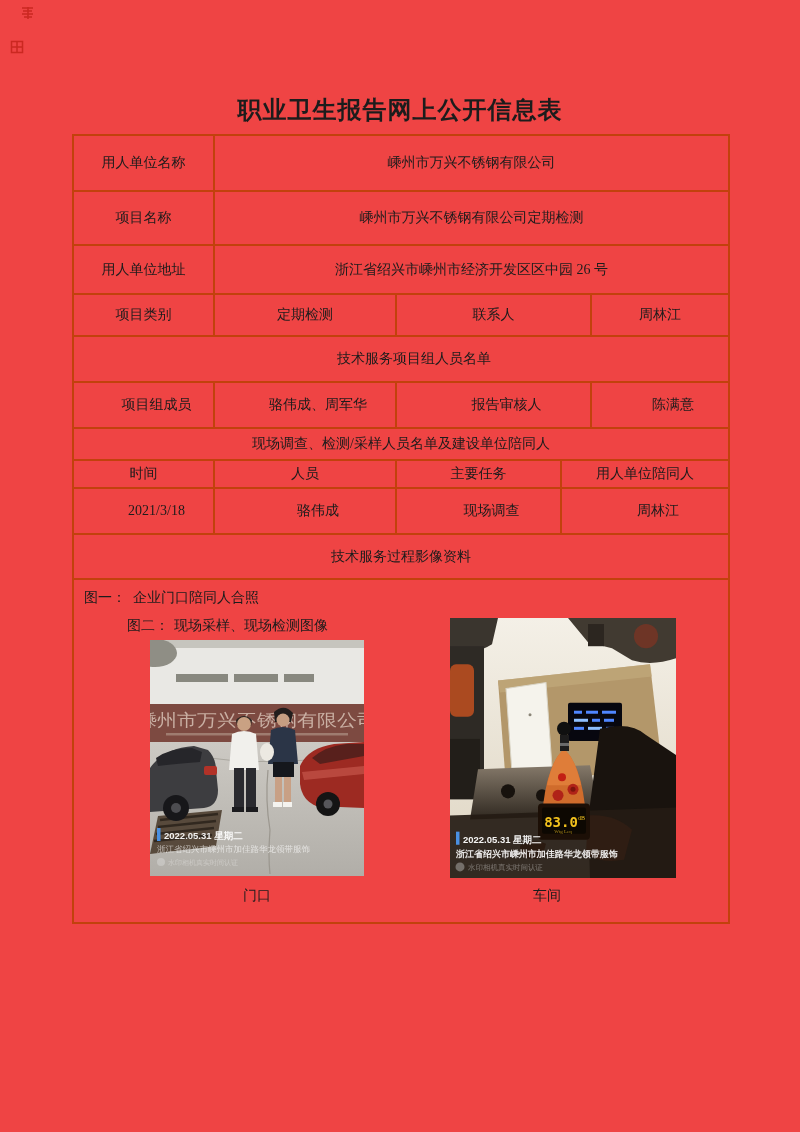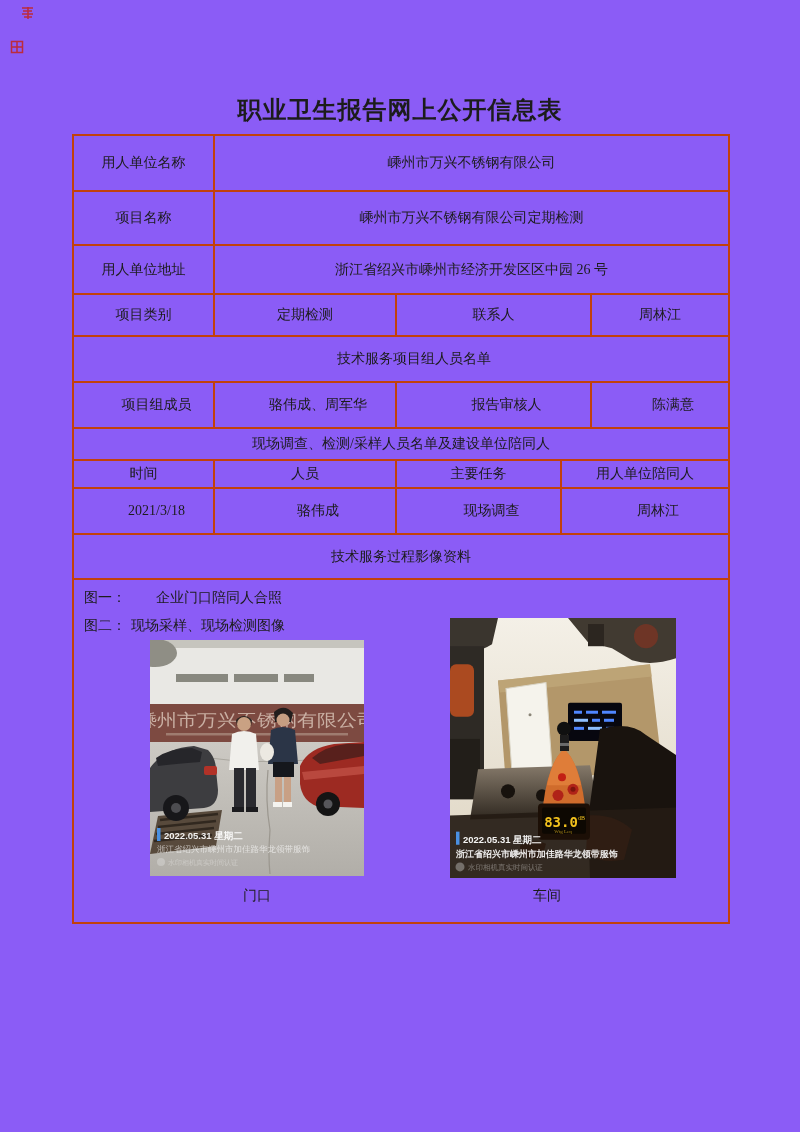--- a/index.html
+++ b/index.html
@@ -1,17 +1,17 @@
 <!DOCTYPE html>
 <html><head>
 <meta charset="utf-8">
 <style>
   html,body { margin:0; padding:0; background:#ffffff; }
   .page {
-    position:relative; width:800px; height:1132px; background:#8b5cf6;
+    position:relative; width:800px; height:1132px; background:#ef4444;
     font-family:"Liberation Serif", serif; color:#1c1c1c; overflow:hidden;
   }
   .doc-title {
     position:absolute; top:94px; left:0; width:800px; text-align:center;
     font-size:24px; font-weight:bold; letter-spacing:1px; margin:0;
   }
   table.info {
     position:absolute; left:72px; top:134px; width:656px;
     border-collapse:collapse; table-layout:fixed;
   }
@@ -20,22 +20,22 @@
     font-size:14px; padding:0 2px; overflow:hidden;
   }
   tr.h54 td{height:54px;} tr.h52 td{height:52px;} tr.h47 td{height:47px;}
   tr.h40 td{height:40px;} tr.h44 td{height:44px;padding-left:28px;} tr.h42 td{height:42px;}
   tr.h30 td{height:30px;} tr.h26 td{height:26px;} tr.h43 td{height:43px;}
   td.figure-cell { height:342px; padding:0; }
   .fig-area { position:relative; width:100%; height:342px; text-align:left; }
   .fig-line { position:absolute; left:8px; font-size:14px; }
   .fig-line.l1 { top:9px; }
   .fig-line.l2 { top:37px; }
-  .fig-line.l1 .fig-label { margin-right:30px; }
-  .fig-line.l2 .fig-label { margin-right:5px; }
+  .fig-line.l1 .fig-label { margin-right:7px; }
+  .fig-line.l2 .fig-label { margin-right:5px;margin-left:43px; }
   .photo { position:absolute; }
   .photo svg { display:block; width:100%; height:100%; }
   .photo1 { left:74px; top:60px; width:214px; height:236px; }
   .photo2 { left:358px; top:38px; width:226px; height:260px;padding-left:16px; }
   .photo-caption { position:absolute; top:307px; text-align:center; font-size:14px; }
   .cap1 { left:74px; width:214px; }
   .cap2 { left:358px; width:226px; }
   .ink-mark { position:absolute; }
   .ink1 { left:20px; top:5px; }
   .ink2 { left:9px; top:39px; }

